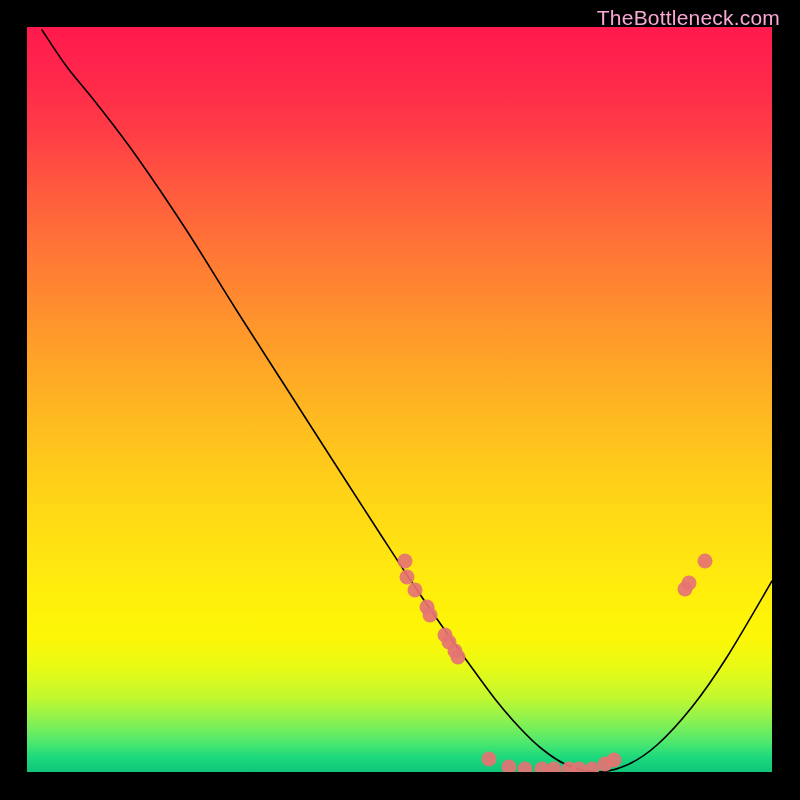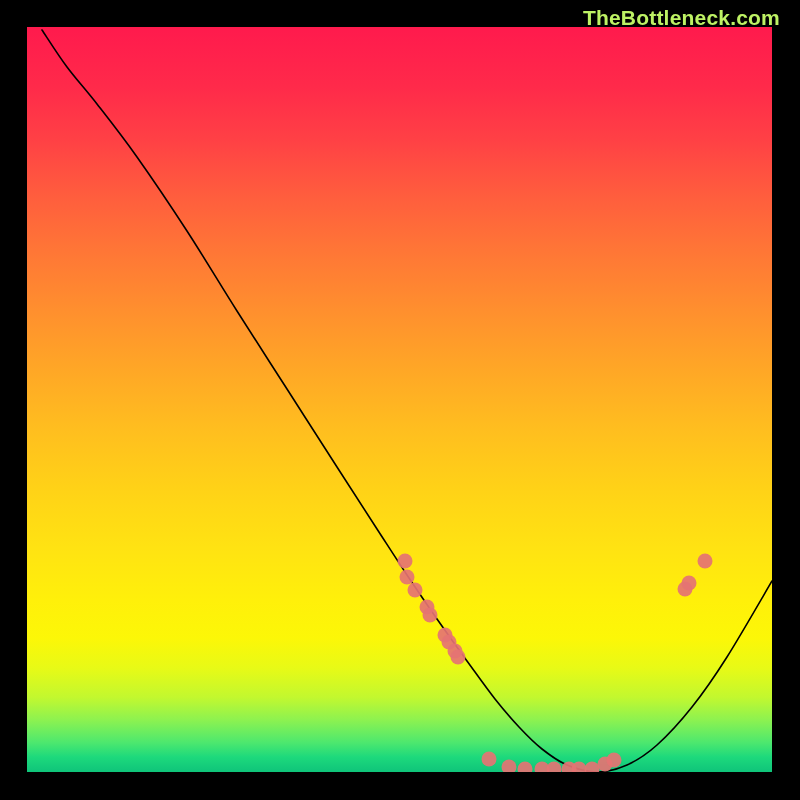--- a/index.html
+++ b/index.html
@@ -58,23 +58,23 @@
     stroke-linejoin: round;
   }
   .dot {
     fill: #e57373;
     opacity: 0.92;
   }
   .watermark {
     position: absolute;
     top: 6px;
     right: 20px;
-    color: #bef264;
+    color: #f9a8d4;
     font-size: 21px;
-    font-weight: 700;
+    font-weight: 400;
     letter-spacing: 0.2px;
     user-select: none;
   }
 </style>
 </head>
 <body>
 
 <div class="watermark">TheBottleneck.com</div>
 
 <div class="frame">

